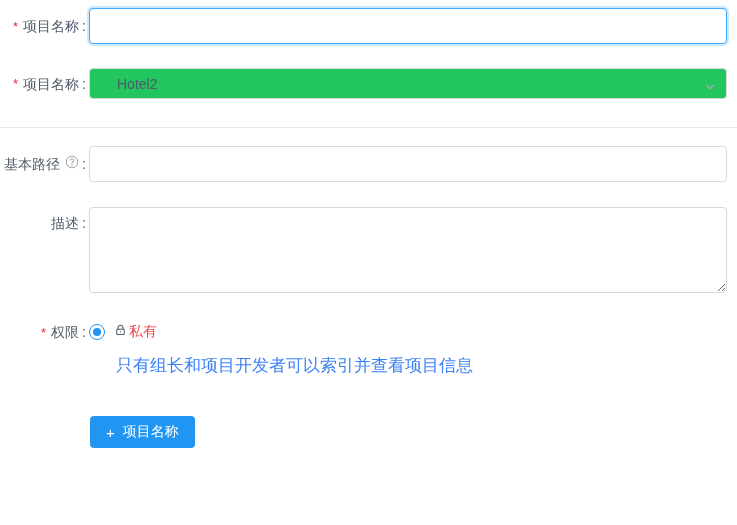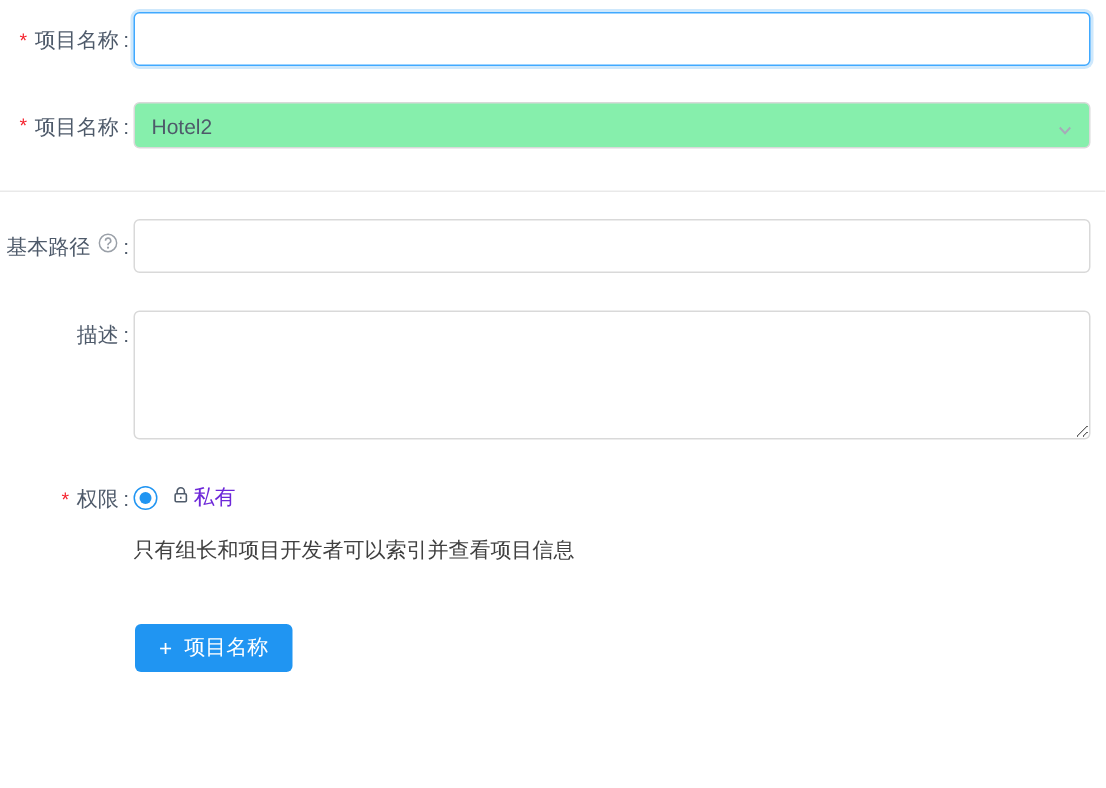--- a/index.html
+++ b/index.html
@@ -25,22 +25,22 @@
     width: 100%; height: 36px; border: 1px solid #d9d9d9; border-radius: 4px;
     padding: 0 11px; font: inherit; color: #4e5a6a; background: #fff; outline: none;
   }
   .text-input.focused {
     border-color: #40a9ff;
     box-shadow: 0 0 0 2px rgba(32,149,242,0.22);
   }
 
   .select-box {
     position: relative; width: 100%; height: 31px; border: 1px solid #d9d9d9;
-    border-radius: 4px; background: #86efac; display: flex; align-items: center;
-    padding: 0 30px 0 11px; cursor: pointer; color: #4e5a6a;
+    border-radius: 4px; background: #22c55e; display: flex; align-items: center;
+    padding: 0 30px 0 27px; cursor: pointer; color: #4e5a6a;
   }
   .select-arrow { position: absolute; right: 11px; top: 50%; margin-top: -5px; color: #a6aab8; }
 
   .divider { height: 1px; background: #e9e9e9; margin: 28px 0 18px 0; }
 
   .desc-label { padding-top: 6px; text-align: center; }
   .textarea {
     width: 100%; height: 86px; border: 1px solid #d9d9d9; border-radius: 4px;
     padding: 8px 11px; font: inherit; color: #4e5a6a; outline: none; resize: vertical;
     display: block;
@@ -49,23 +49,23 @@
   .radio-option { display: flex; align-items: center; height: 20px; cursor: pointer; }
   .radio-circle {
     flex: none; width: 16px; height: 16px; border-radius: 50%;
     border: 1px solid #d4d7dc; background: #fff; position: relative;
   }
   .radio-option.selected .radio-circle { border-color: #2095f2; }
   .radio-option.selected .radio-circle::after {
     content: ""; position: absolute; left: 3px; top: 3px; width: 8px; height: 8px;
     border-radius: 50%; background: #2095f2;
   }
-  .radio-text { margin-left: 9px; display: flex; align-items: flex-start; gap: 2px; color: #6d28d9; }
+  .radio-text { margin-left: 9px; display: flex; align-items: flex-start; gap: 2px; color: #ef4444; }
   .perm-icon { display: inline-block; vertical-align: -1px; color: #4e5a6a; }
-  .help-text { color: #404040; font-size: 14px; line-height: 18px; }
+  .help-text { margin-left: 27px; color: #3b82f6; font-size: 17px; line-height: 18px; }
   .mt-help1 { margin-top: 15px; }
   .mt-radio2 { margin-top: 22px; }
   .mt-help2 { margin-top: 12px; }
 
   .btn-row { margin-top: 41px; margin-left: 90px; }
   .primary-btn {
     display: inline-flex; align-items: center; height: 32px; padding: 0 16px;
     background: #2095f2; color: #ffffff; border: none; border-radius: 4px;
     font-family: inherit; font-size: 14px; cursor: pointer; gap: 8px;
   }

